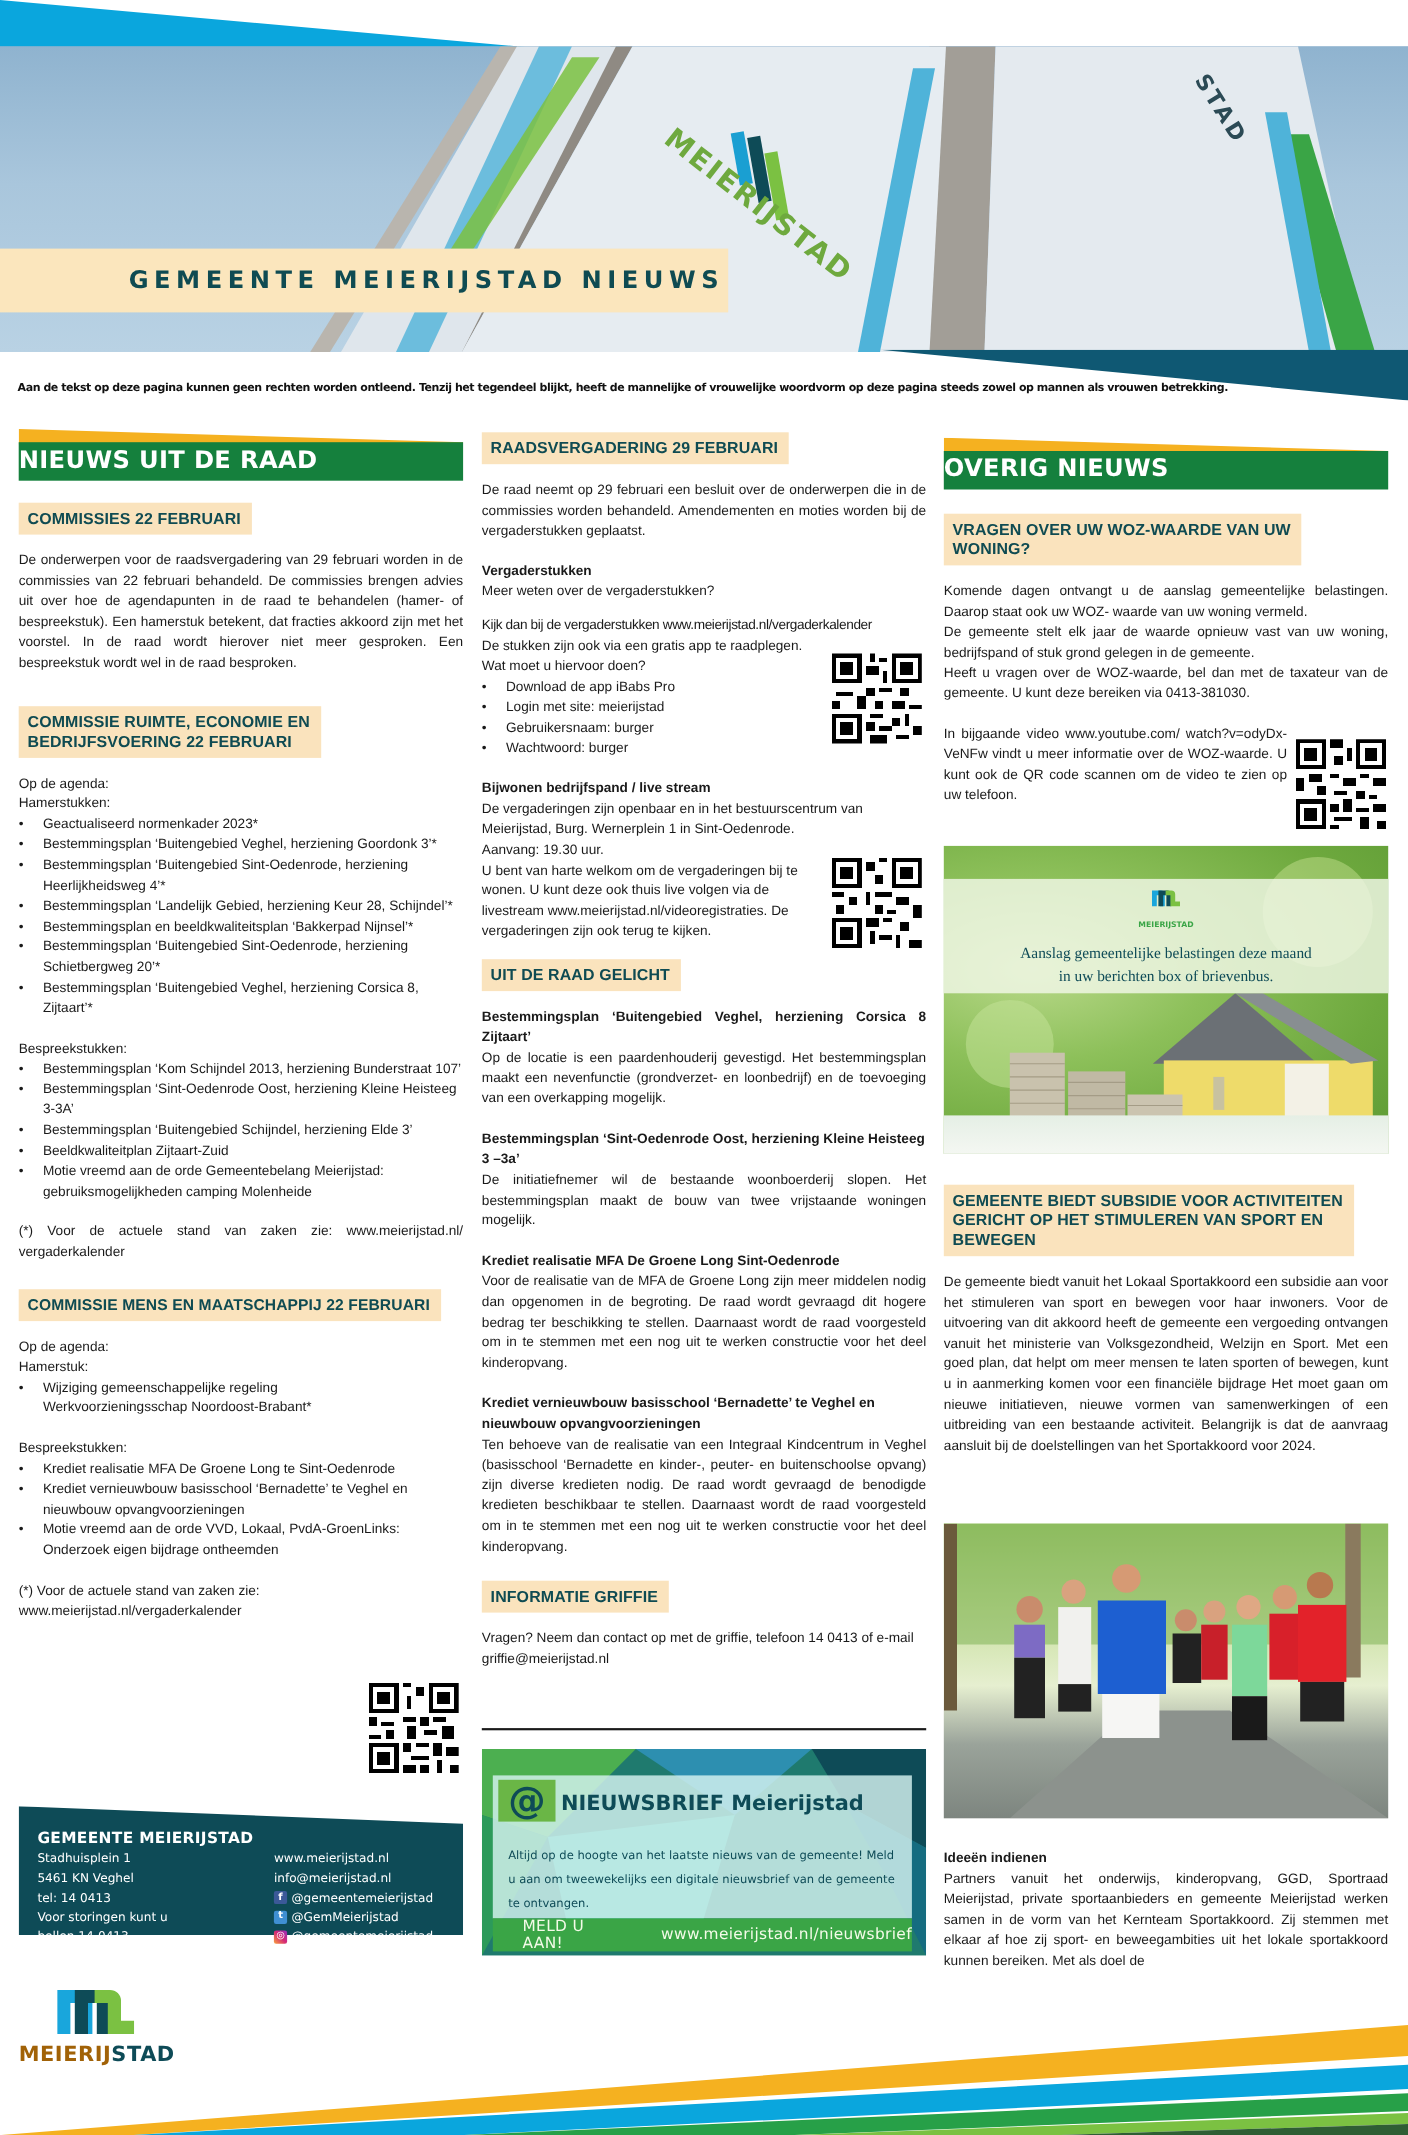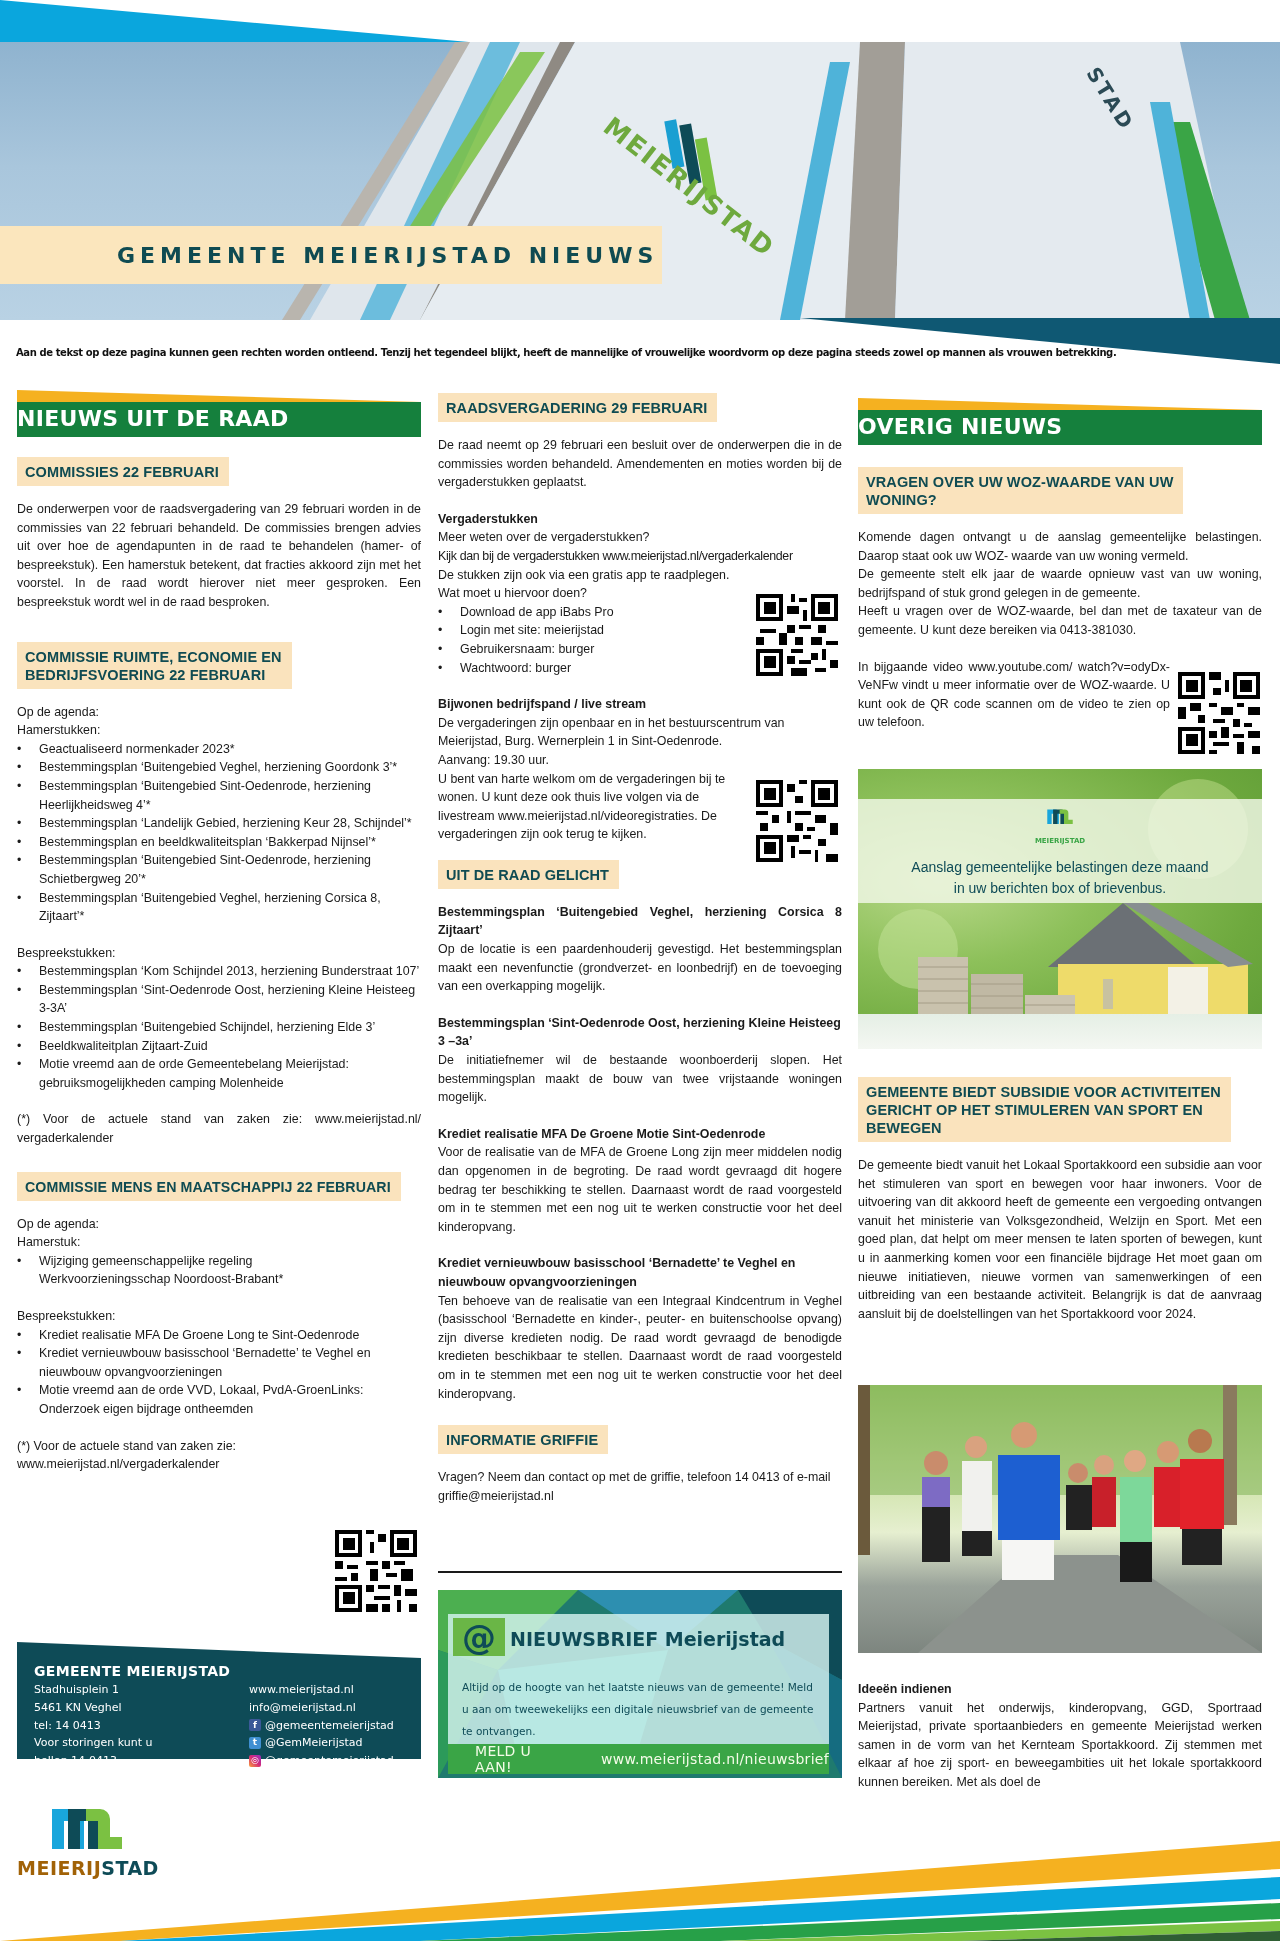--- a/index.html
+++ b/index.html
@@ -66,21 +66,21 @@
   .nl-at { position: absolute; left: 15px; top: 28px; width: 52px; height: 38px; background: #6ab646; display: flex; align-items: center; justify-content: center; }
   .nl-at span { font-family: "DejaVu Sans", sans-serif; font-weight: bold; font-size: 34px; color: #0e4b57; line-height: 34px; }
   .nl-text { position: absolute; left: 24px; top: 86px; width: 360px; font-family: "DejaVu Sans", sans-serif; font-size: 10.5px; line-height: 22px; color: #0e4b57; }
   .nl-cta { position: absolute; left: 10px; top: 154px; width: 381px; height: 30px; background: #3aa546; display: flex; align-items: center; padding-left: 27px; gap: 32px;
             font-family: "DejaVu Sans", sans-serif; font-size: 14px; color: #f4fbe8; letter-spacing: 0.3px; }
 
   
   .taximg { position: absolute; left: 858px; top: 769px; width: 404px; height: 280px; overflow: hidden;
             background: radial-gradient(ellipse at 20% 40%, #b9d98a 0%, #8dc05a 35%, #6ea93e 70%, #5d9a35 100%); }
   .tax-band { position: absolute; left: 0; top: 30px; width: 404px; height: 104px; background: rgba(242, 248, 232, 0.82); text-align: center; }
-  .tax-band .msg { position: absolute; left: 0; top: 58px; width: 100%; font-family: Liberation Sans, sans-serif; font-size: 14px; line-height: 21px; color: #0e4b57; }
+  .tax-band .msg { position: absolute; left: 0; top: 58px; width: 100%; font-family: Liberation Serif, serif; font-size: 14px; line-height: 21px; color: #0e4b57; }
   .tax-floor { position: absolute; left: 0; top: 245px; width: 404px; height: 35px; background: linear-gradient(180deg, #e5efe5, #f4f7f2); }
 
   .runimg { position: absolute; left: 858px; top: 1385px; width: 404px; height: 268px; overflow: hidden;
             background: linear-gradient(180deg, #9ec76a 0%, #c9e0a0 30%, #e6efd0 55%, #9aa39a 75%, #7d857f 100%); }
 
   .hr-line { position: absolute; left: 438px; top: 1571px; width: 404px; height: 2px; background: #1a1a1a; }
 </style>
 </head>
 <body>
 
@@ -234,21 +234,21 @@
   </div>
 </div>
 
 <div class="col col-mid">
   <div class="subhead" style="margin-top:0;">RAADSVERGADERING 29 FEBRUARI</div>
   <p>De raad neemt op 29 februari een besluit over de onderwerpen die in de commissies worden behandeld. Amendementen en moties worden bij de vergaderstukken geplaatst.</p>
   <div class="gap"></div>
   <div class="tight">
     <span class="label bold">Vergaderstukken</span>
     <span class="label">Meer weten over de vergaderstukken?</span>
-    <span class="label" style="letter-spacing:-0.35px;">Kijk dan bij de vergaderstukken www.meierijstad.nl/vergaderkalender</span>
+    <span class="label" style="letter-spacing:-0.35px;margin-top:12px;">Kijk dan bij de vergaderstukken www.meierijstad.nl/vergaderkalender</span>
     <span class="label">De stukken zijn ook via een gratis app te raadplegen.</span>
     <span class="label">Wat moet u hiervoor doen?</span>
     <ul class="bul">
       <li>Download de app iBabs Pro</li>
       <li>Login met site: meierijstad</li>
       <li>Gebruikersnaam: burger</li>
       <li>Wachtwoord: burger</li>
     </ul>
     <div class="gap"></div>
     <span class="label bold">Bijwonen bedrijfspand / live stream</span>
@@ -262,21 +262,21 @@
     <span class="label bold" style="text-align:justify;">Bestemmingsplan ‘Buitengebied Veghel, herziening Cor­sica 8 Zijtaart’</span>
     <p>Op de locatie is een paardenhouderij gevestigd. Het bestemmingsplan maakt een nevenfunctie (grondverzet- en loonbedrijf) en de toevoeging van een overkapping mogelijk.</p>
   </div>
   <div class="gap"></div>
   <div>
     <span class="label bold">Bestemmingsplan ‘Sint-Oedenrode Oost, herziening Kleine Heisteeg 3 –3a’</span>
     <p>De initiatiefnemer wil de bestaande woonboerderij slopen. Het bestemmingsplan maakt de bouw van twee vrijstaande woningen mogelijk.</p>
   </div>
   <div class="gap"></div>
   <div>
-    <span class="label bold">Krediet realisatie MFA De Groene Motie Sint-Oedenrode</span>
+    <span class="label bold">Krediet realisatie MFA De Groene Long Sint-Oedenrode</span>
     <p>Voor de realisatie van de MFA de Groene Long zijn meer middelen nodig dan opgenomen in de begroting. De raad wordt gevraagd dit hogere bedrag ter beschikking te stellen. Daarnaast wordt de raad voorgesteld om in te stemmen met een nog uit te werken constructie voor het deel kinderopvang.</p>
   </div>
   <div class="gap"></div>
   <div>
     <span class="label bold">Krediet vernieuwbouw basisschool ‘Bernadette’ te Veghel en nieuwbouw opvangvoorzieningen</span>
     <p>Ten behoeve van de realisatie van een Integraal Kindcentrum in Veghel (basisschool ‘Bernadette en kinder-, peuter- en buitenschoolse opvang) zijn diverse kredieten nodig. De raad wordt gevraagd de benodigde kredieten beschikbaar te stellen. Daarnaast wordt de raad voorgesteld om in te stemmen met een nog uit te werken constructie voor het deel kinderopvang.</p>
   </div>
 
   <div class="subhead" style="margin-top:22px;">INFORMATIE GRIFFIE</div>
   <p class="label" style="text-align:left;">Vragen? Neem dan contact op met de griffie, telefoon 14 0413 of e-mail griffie@meierijstad.nl</p>

